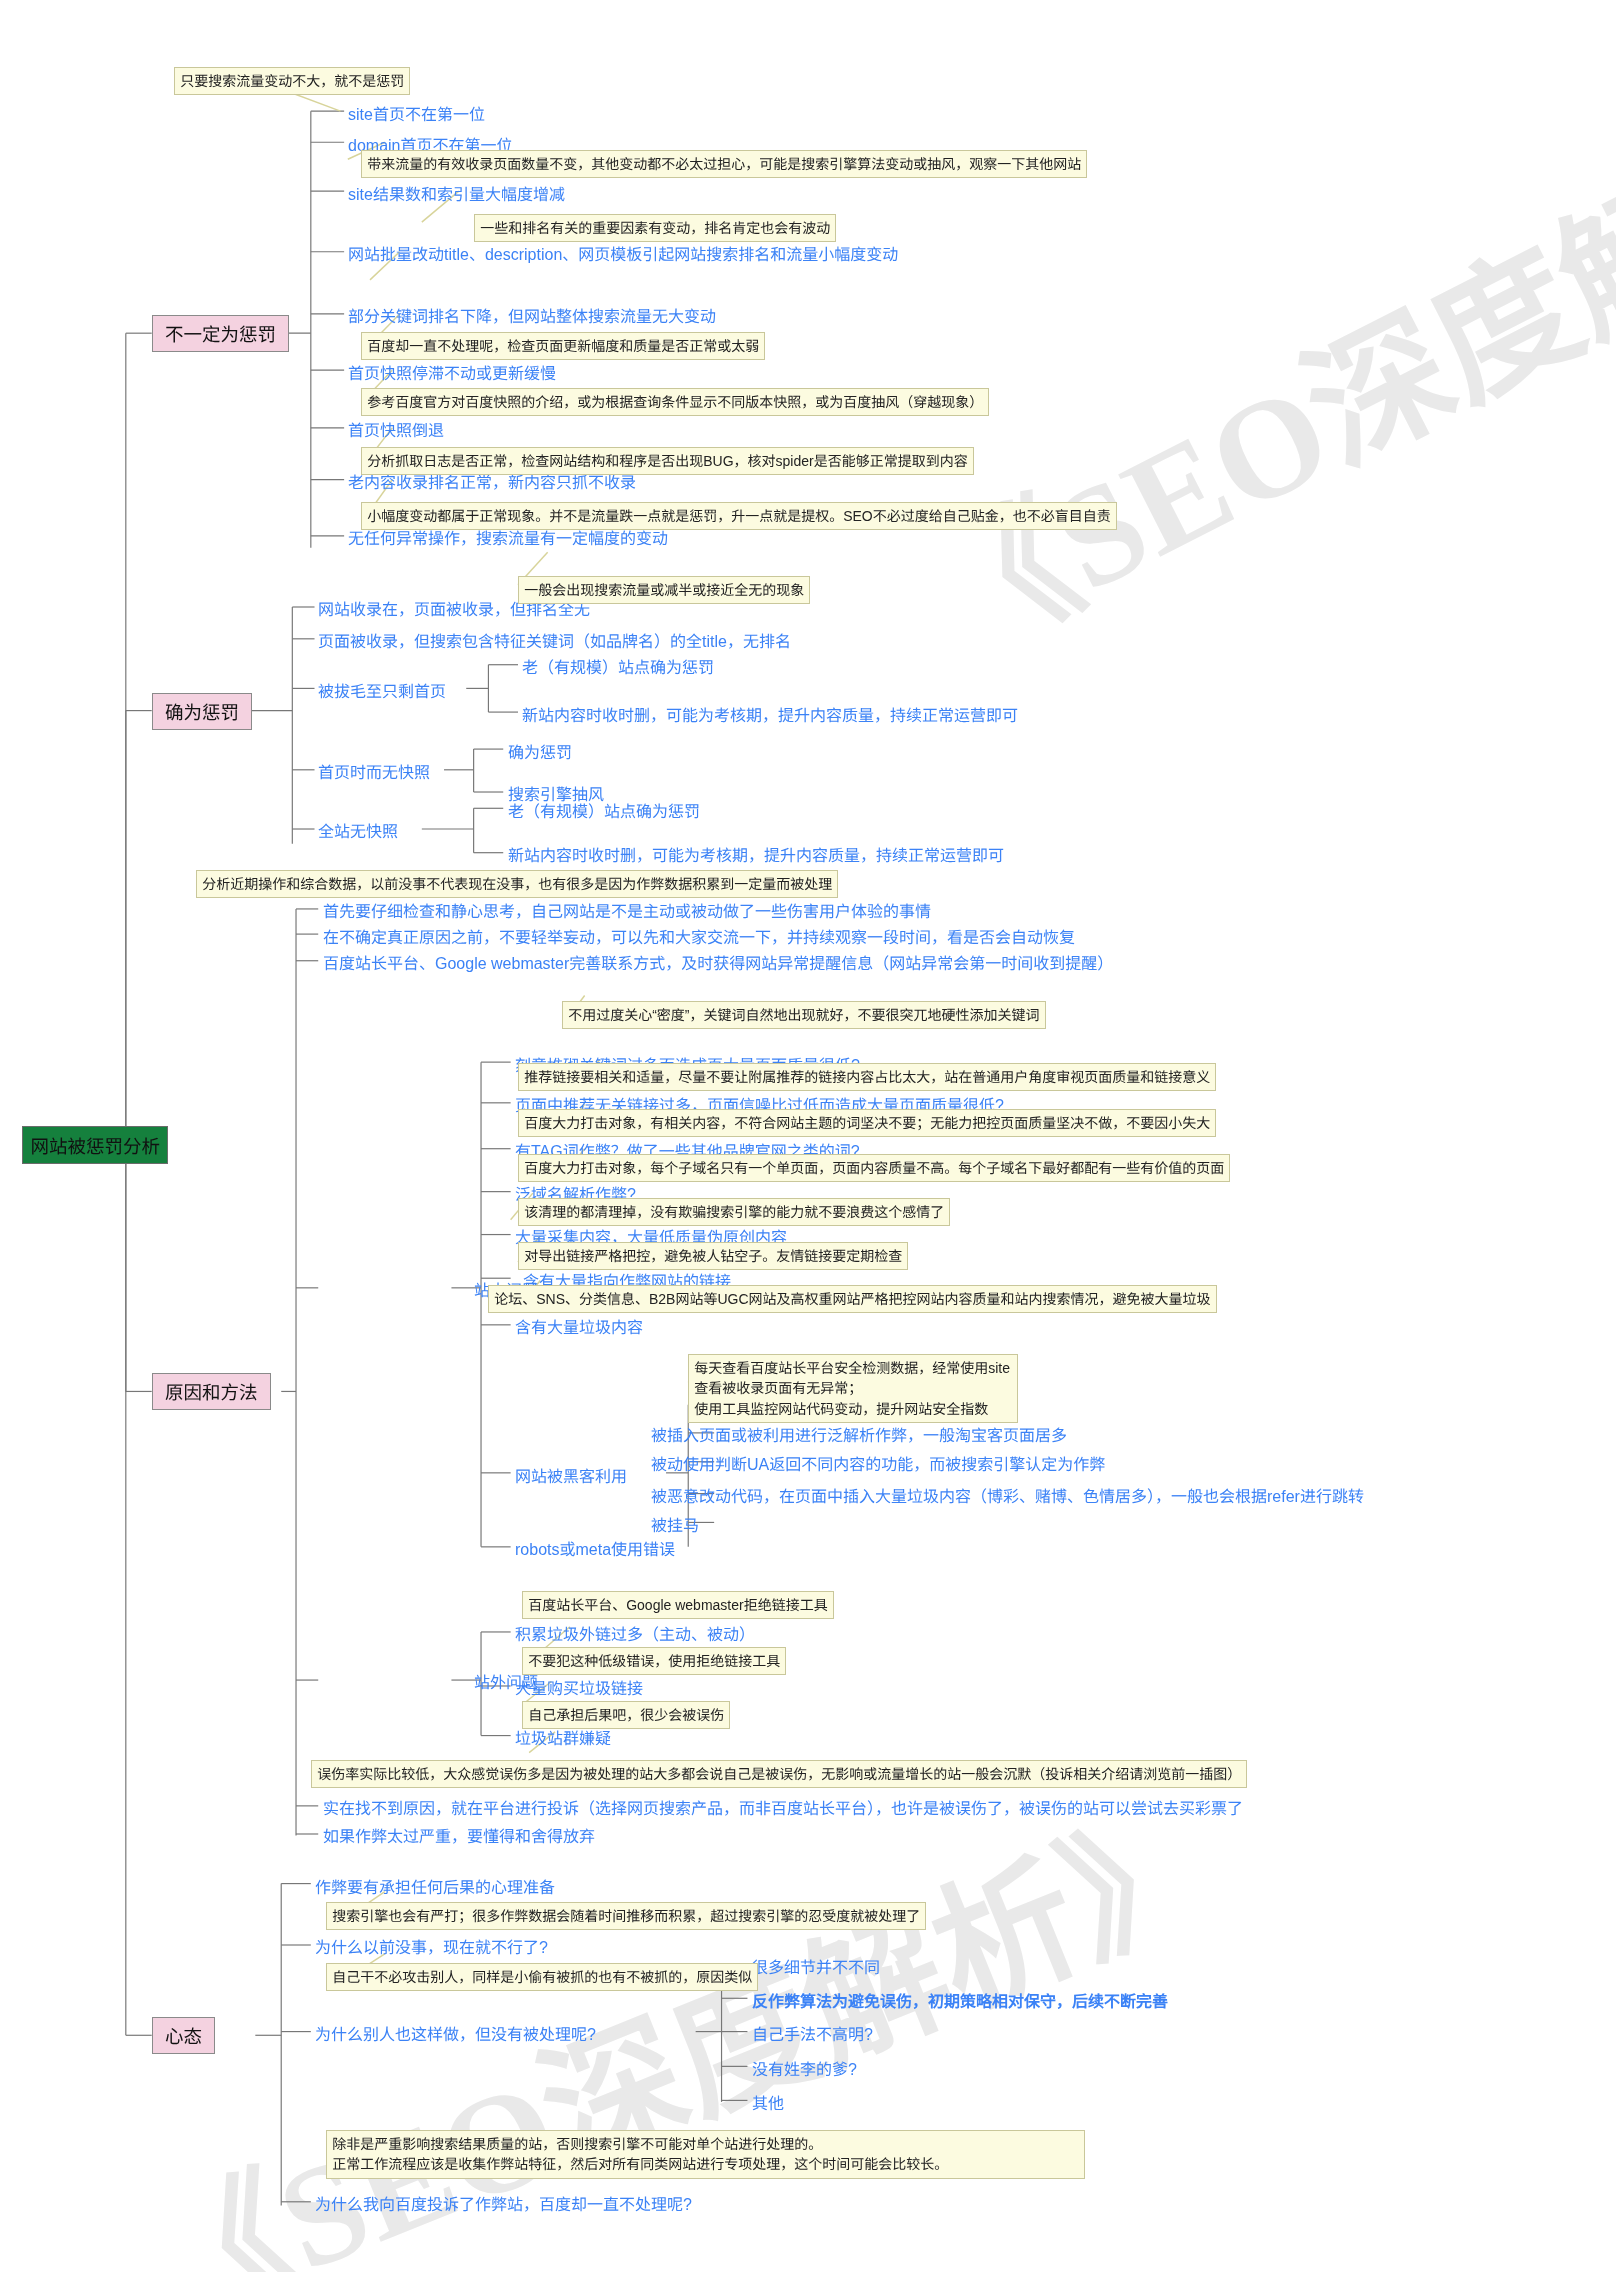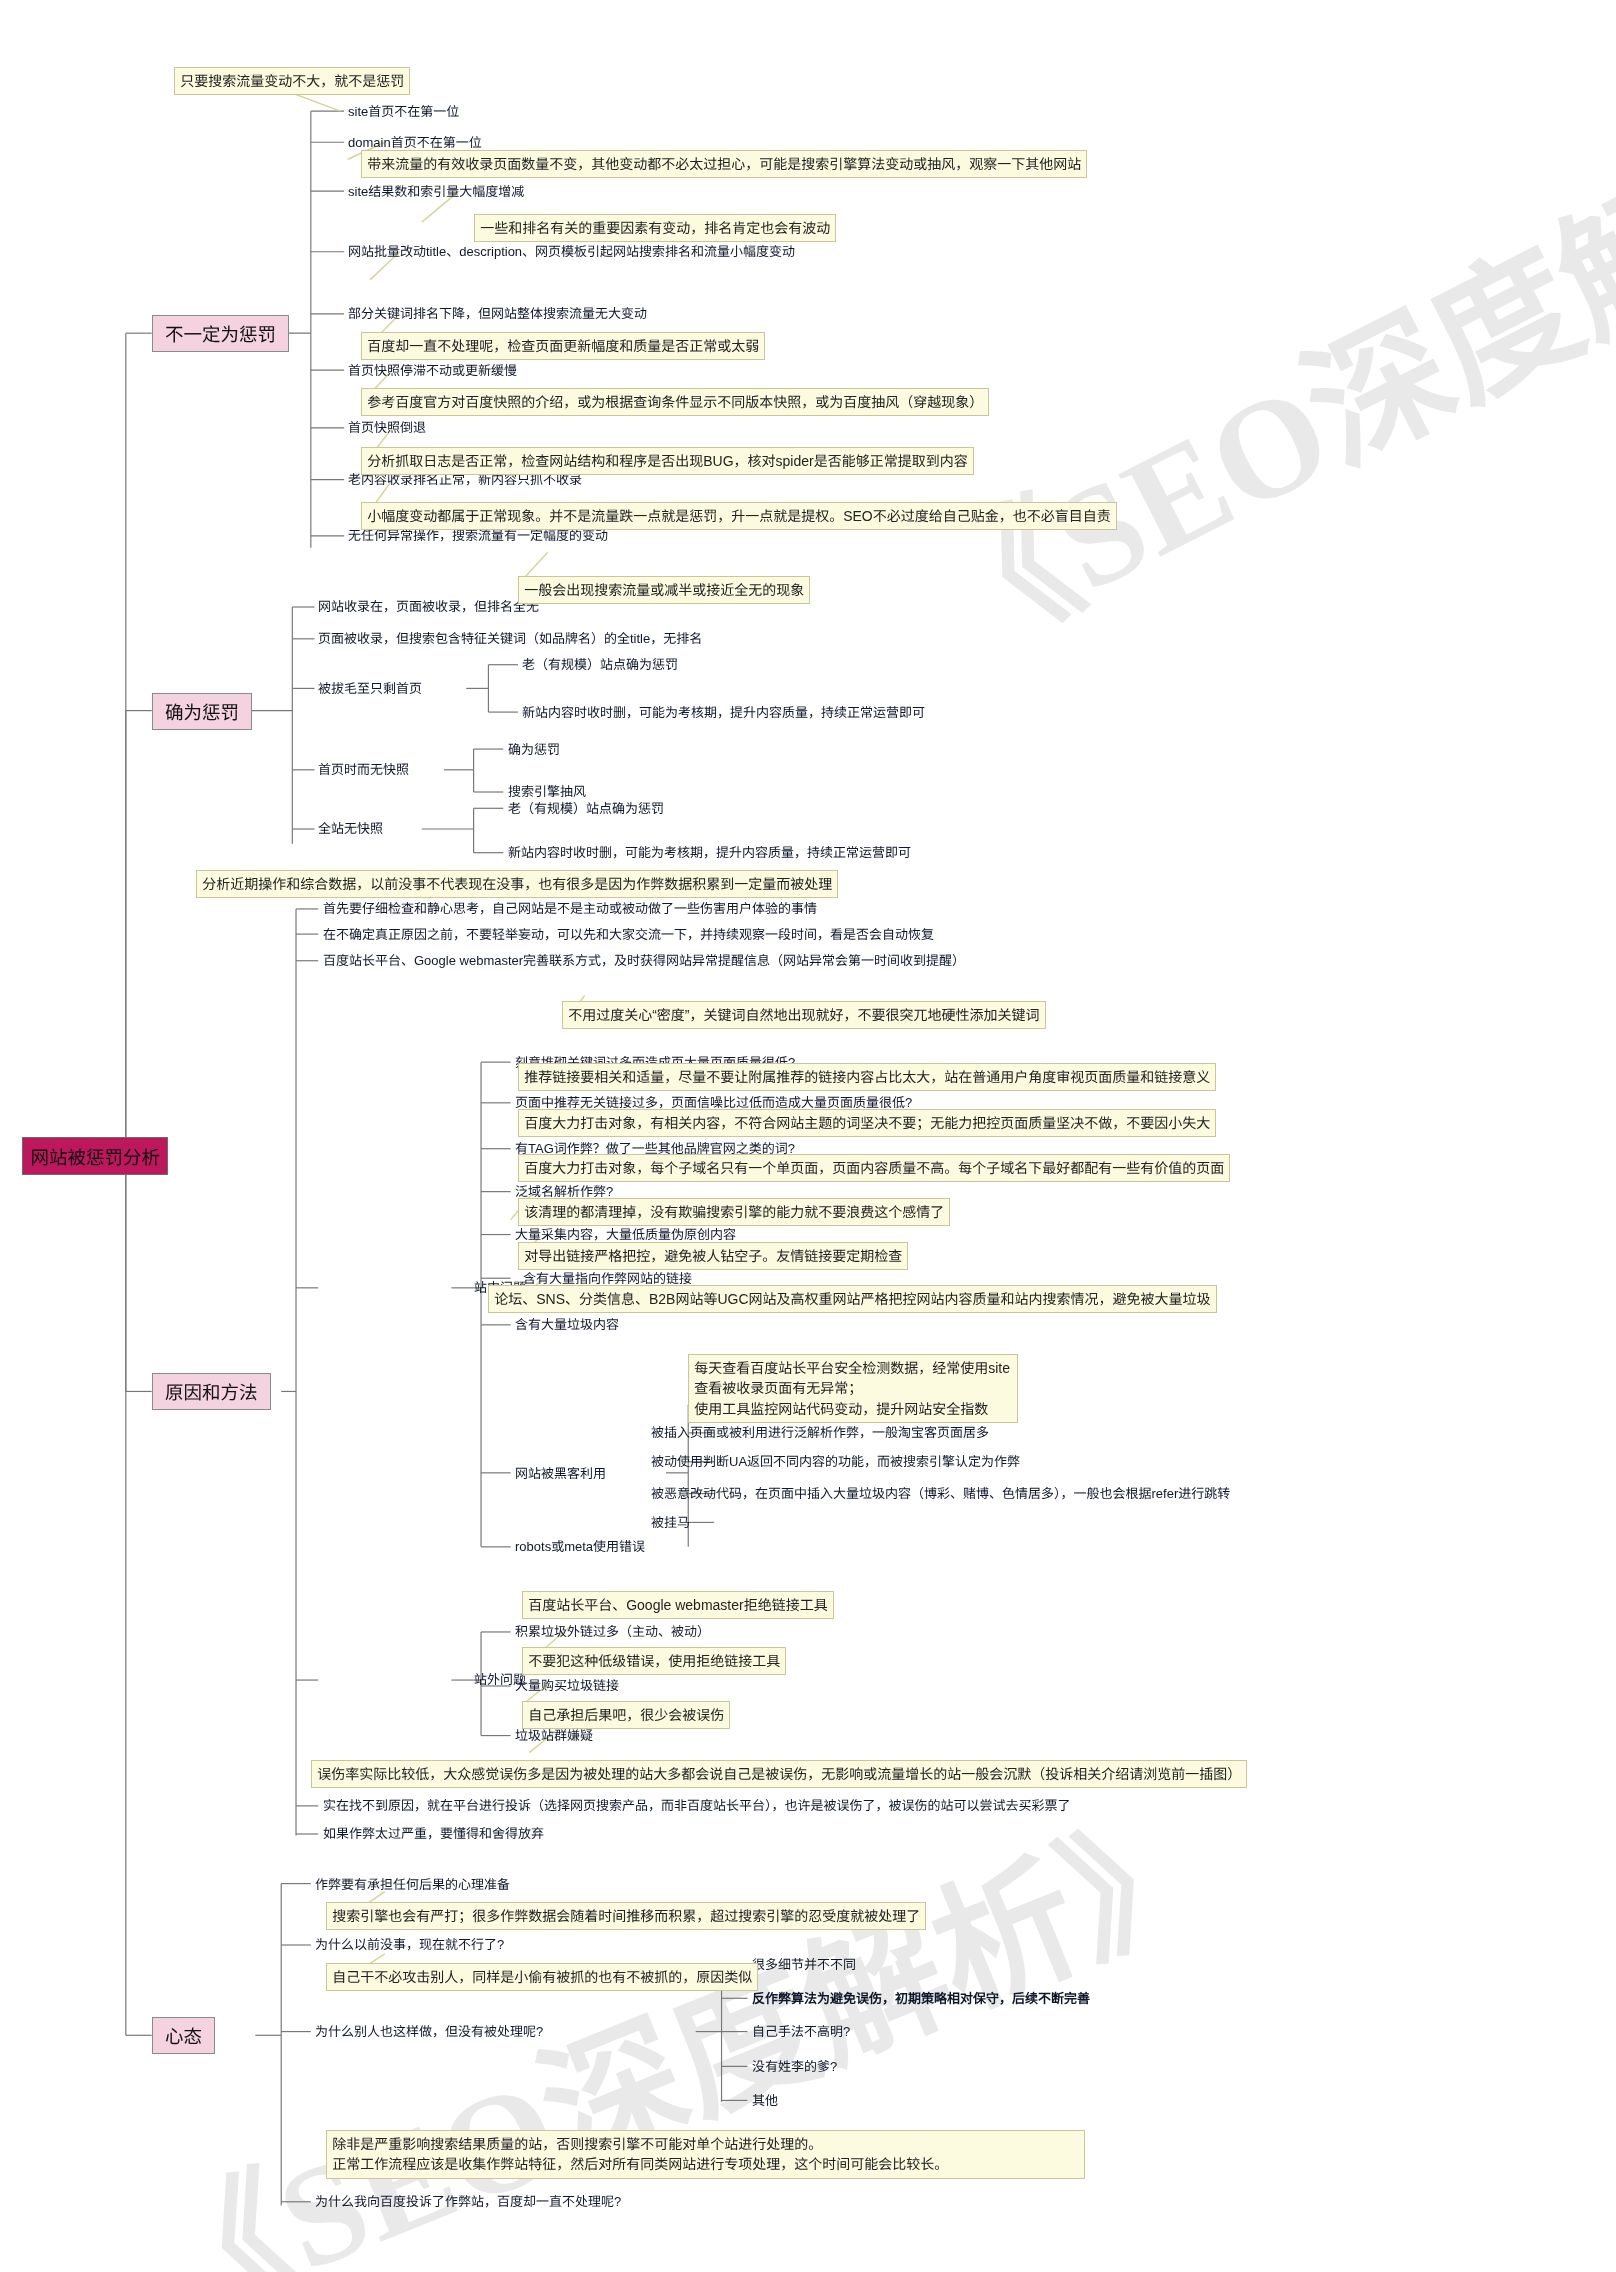--- a/index.html
+++ b/index.html
@@ -14,26 +14,26 @@
   .wm{
     position:absolute;color:#e9e9e9;font-weight:bold;white-space:nowrap;
     user-select:none;z-index:0;font-family:"Liberation Serif","DejaVu Serif",serif;
   }
   .wm1{left:873px;top:244px;font-size:141px;transform:rotate(-27deg);}
   .wm2{left:111px;top:1954px;font-size:141px;transform:rotate(-22deg);}
 
   
   svg#lines{position:absolute;left:0;top:0;width:1617px;height:2273px;z-index:1;}
   .txt{
-    position:absolute;z-index:3;white-space:nowrap;font-size:13px;color:#0f172a;
+    position:absolute;z-index:3;white-space:nowrap;font-size:16px;color:#3b82f6;
   }
   
   .rootbox{
-    position:absolute;z-index:4;background:#be185d;border:0.7px solid #6b6b6b;
-    font-size:18.5px;padding:5.2px 7.4px;white-space:nowrap;margin-top:11px;
+    position:absolute;z-index:4;background:#15803d;border:0.7px solid #6b6b6b;
+    font-size:18.5px;padding:5.2px 7.4px;white-space:nowrap;
   }
   
   .l1box{
     position:absolute;z-index:4;background:#f4d2e0;border:0.7px solid #8a8a8a;
     font-size:18.5px;padding:4.4px 12px;white-space:nowrap;
   }
   
   .note{
     position:absolute;z-index:4;background:#fcfbe0;border:0.7px solid #c9c79a;
     font-size:14px;color:#222;padding:3px 5.2px;white-space:nowrap;line-height:1.45;

